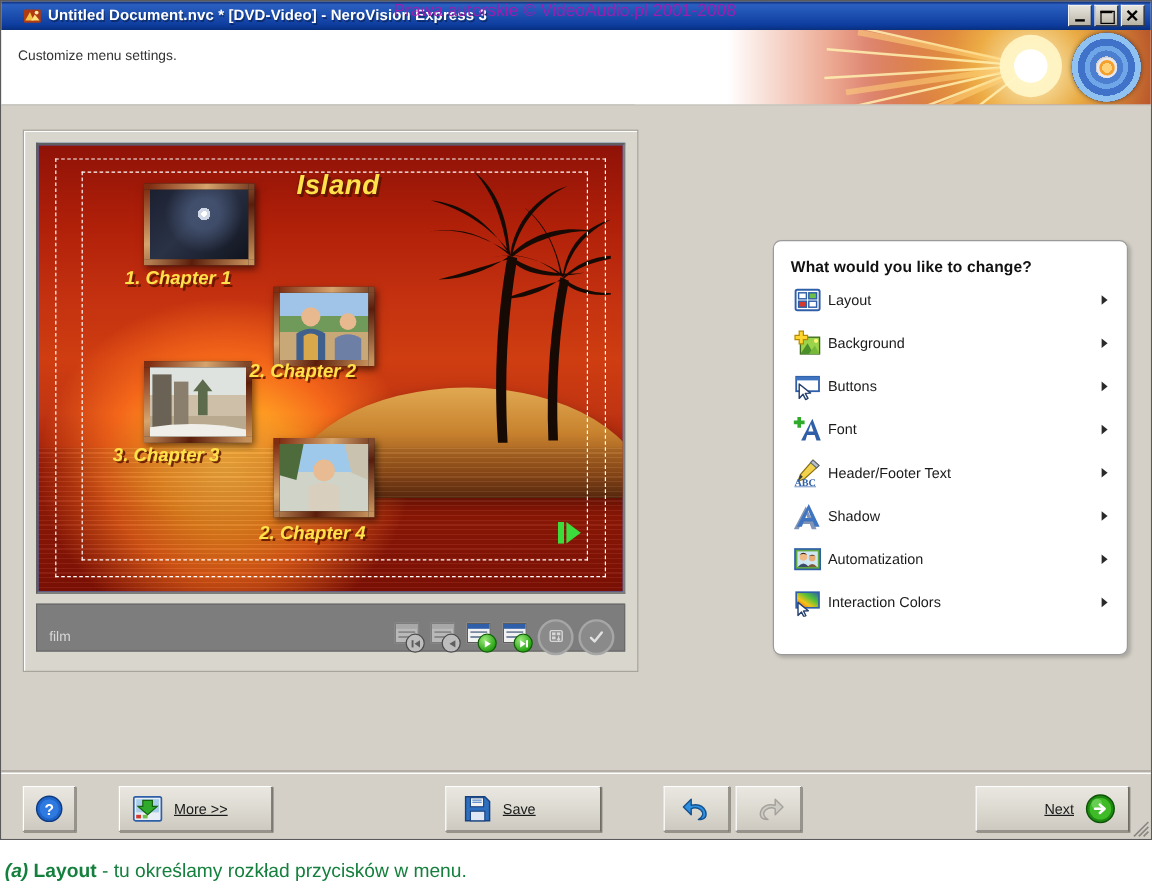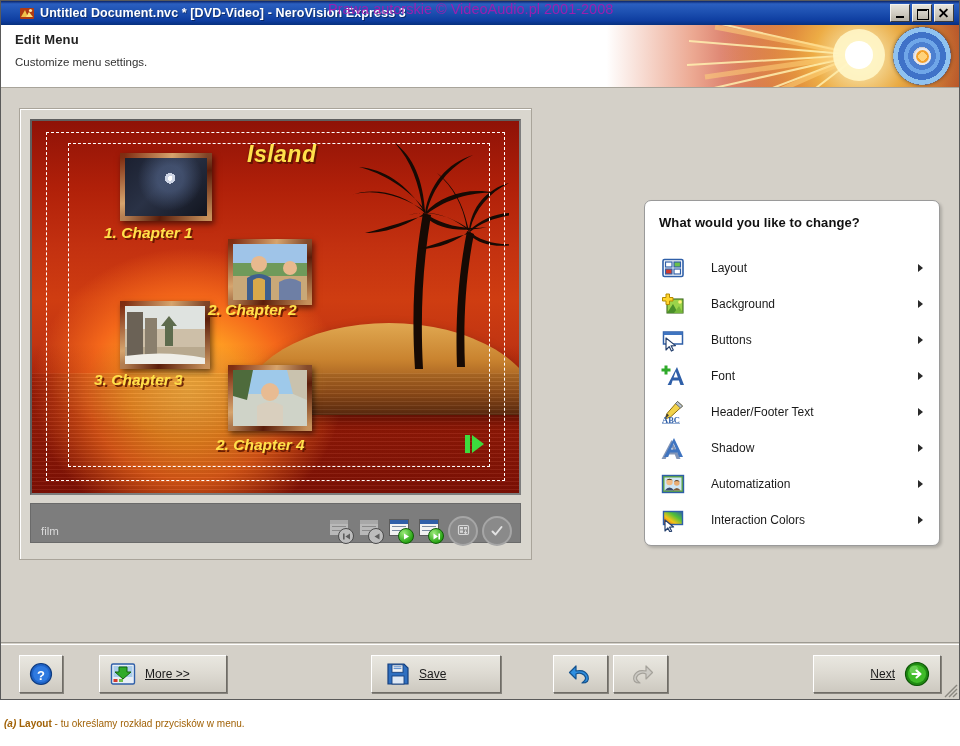--- a/index.html
+++ b/index.html
@@ -276,33 +276,33 @@
     width: 296px; height: 346px;
     background:#ffffff;
     border: 1px solid #9a9a9a;
     border-radius: 7px;
     box-sizing: border-box;
     box-shadow: 2px 2px 3px rgba(0,0,0,.18);
     padding: 14px 12px 8px 14px;
   }
   #task-panel-heading {
     font-size: 13px; font-weight: bold; color:#111;
-    margin-bottom: 20px;
+    margin-bottom: 2px;
     letter-spacing: .1px;
   }
   .task-item {
     display:flex; align-items:center;
     height: 36px;
     cursor: pointer;
     padding-left: 2px;
     position: relative;
   }
   .task-icon {
     width: 24px; height: 24px;
-    margin-right: 26px;
+    margin-right: 5px;
     flex: 0 0 auto;
     position: relative;
   }
   .task-label {
     font-size: 12px; color:#1a1a1a;
   }
   .task-arrow {
     margin-left:auto; margin-right: 4px;
     width:0;height:0;
     border-left: 5px solid #2a2a2a;
@@ -356,21 +356,21 @@
     font-size: 14.5px; color: #a21caf;
     font-family: "Liberation Sans", sans-serif;
     z-index: 50;
     white-space: nowrap;
     opacity: .95;
   }
 
   
   #caption {
     position:absolute; left: 4px; top: 718px;
-    font-size: 10px; color:#a16207;
+    font-size: 16px; color:#15803d;
     white-space: nowrap;
     text-align: right;
   }
   #caption .cap-a { font-weight:bold; font-style: italic; }
   #caption .cap-b { font-weight:bold; }
 </style>
 </head>
 <body>
 
 <div id="watermark">Prawa autorskie © VideoAudio.pl 2001-2008</div>
@@ -408,21 +408,20 @@
       <g stroke="#ffd27a" stroke-width="5" opacity="0.55" fill="none">
         <path d="M330 30 L186 2"></path>
           <path d="M330 30 L176 52"></path>
           <path d="M330 30 L240 70"></path>
       </g>
       <circle cx="330" cy="30" r="26" fill="#fff6c8" opacity="0.9"></circle>
       <circle cx="330" cy="30" r="14" fill="#ffffff"></circle>
     </svg>
     <div id="header-disc"></div>
     <div id="header-texts">
-      <div id="header-title">Edit Menu</div>
       <div id="header-sub">Customize menu settings.</div>
     </div>
   </div>
 
   <div id="client-area">
 
     <div id="preview-outer">
 
       <div id="preview-screen-frame">
         <div id="dvd-art">

